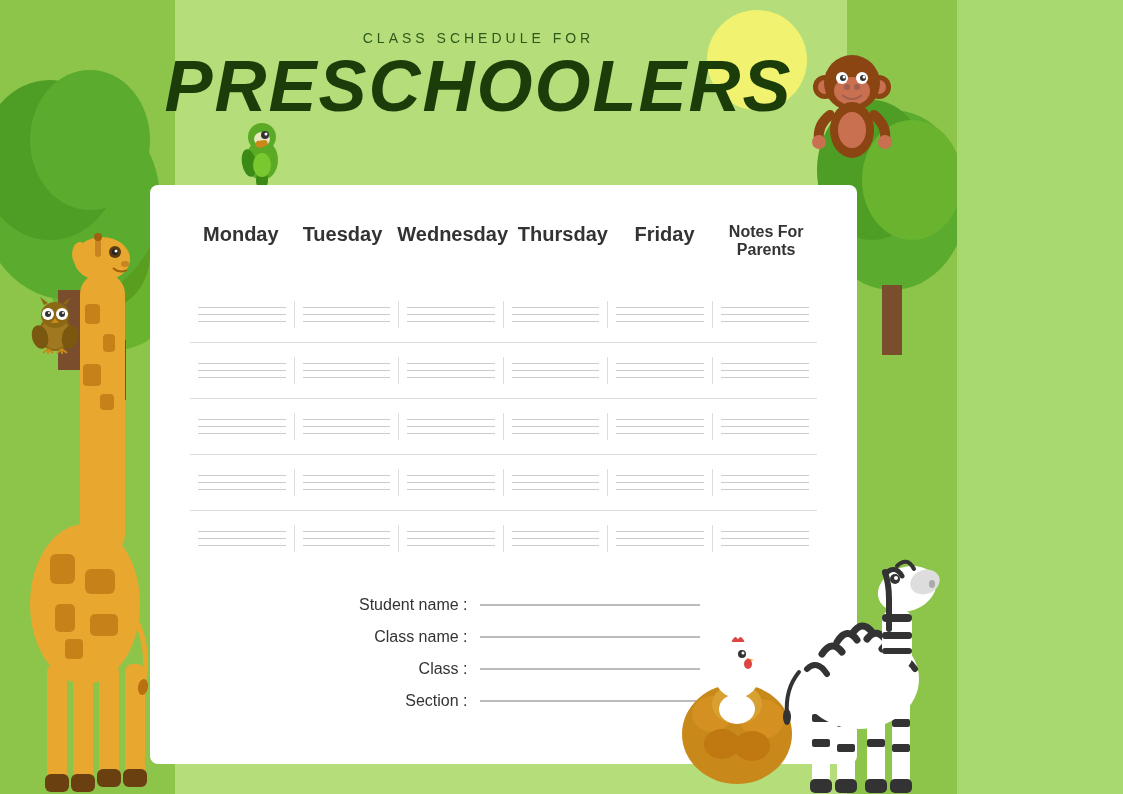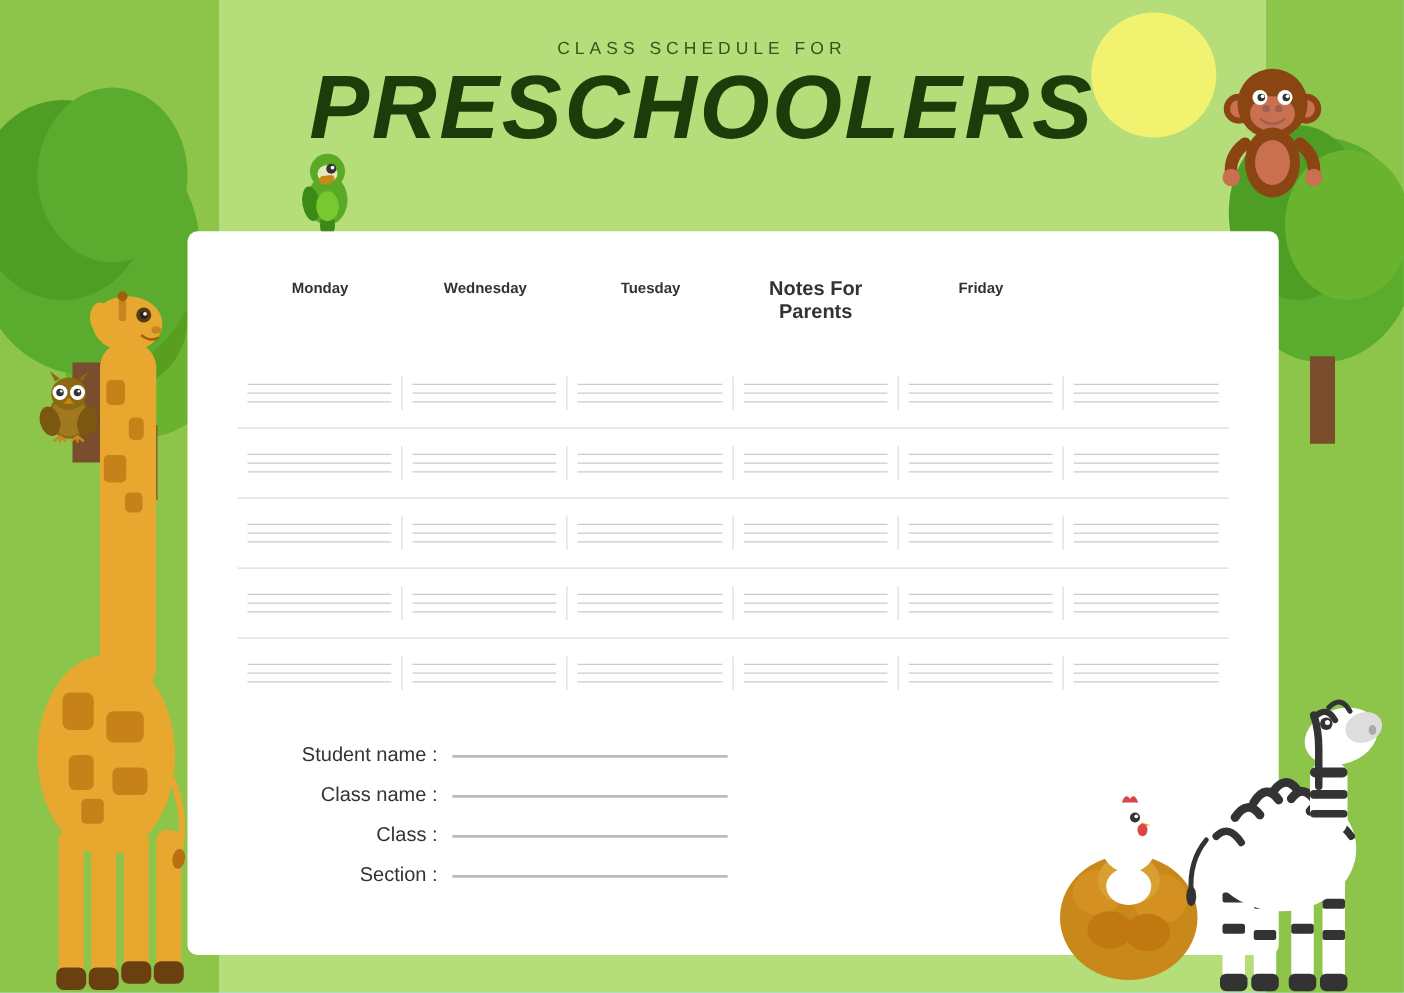--- a/index.html
+++ b/index.html
@@ -5,24 +5,24 @@
     * { margin: 0; padding: 0; box-sizing: border-box; }
     body {
       width: 1123px;
       height: 794px;
       overflow: hidden;
       font-family: 'Segoe UI', Arial, sans-serif;
       background: #a8d870;
     }
 
     .page {
-      width: 1123px;
+      width: 957px;
       height: 794px;
       position: relative;
-      background: #7dd3fc;
+      background: #22c55e;
       overflow: hidden;
     }
 
     
     .sun {
       position: absolute;
       top: 10px;
       right: 150px;
       width: 100px;
       height: 100px;
@@ -72,21 +72,21 @@
 
     
     .schedule-header {
       display: grid;
       grid-template-columns: repeat(6, 1fr);
       margin-bottom: 20px;
     }
 
     .col-header {
       text-align: center;
-      font-size: 12px;
+      font-size: 20px;
       font-weight: 600;
       color: #333;
       padding: 8px 4px;
     }
 
     .schedule-rows {
       display: flex;
       flex-direction: column;
       gap: 0;
       margin-bottom: 30px;
@@ -120,20 +120,21 @@
     
     .bottom-form {
       margin-top: 30px;
       padding-left: 20px;
     }
 
     .form-row {
       display: flex;
       align-items: center;
       margin-bottom: 14px;
+      justify-content: center;
     }
 
     .form-label {
       font-size: 16px;
       color: #333;
       font-weight: 500;
       width: 140px;
       text-align: right;
       margin-right: 12px;
     }
@@ -393,24 +394,25 @@
 
   <div class="header">
     <div class="subtitle">CLASS SCHEDULE FOR</div>
     <div class="title">PRESCHOOLERS</div>
   </div>
 
   <div class="card">
 
     <div class="schedule-header">
       <div class="col-header">Monday</div>
+      <div class="col-header">Tuesday</div>
       <div class="col-header">Wednesday</div>
-      <div class="col-header">Tuesday</div>
+      <div class="col-header">Thursday</div>
+      <div class="col-header">Friday</div>
       <div class="col-header" style="font-size:16px;">Notes For Parents</div>
-      <div class="col-header">Friday</div>
     </div>
 
     <div class="schedule-rows">
 
       <div class="schedule-row">
         <div class="schedule-cell">
           <span class="cell-line"></span>
           <span class="cell-line"></span>
           <span class="cell-line"></span>
         </div>

